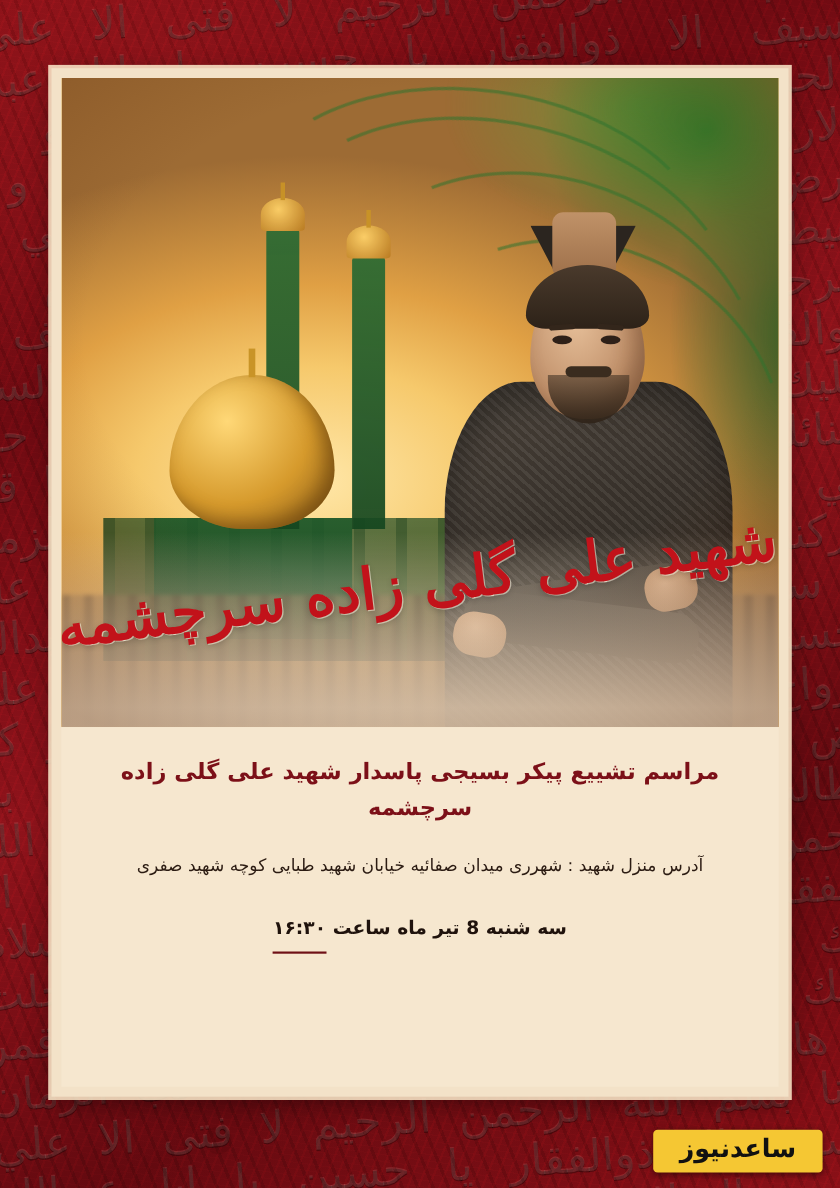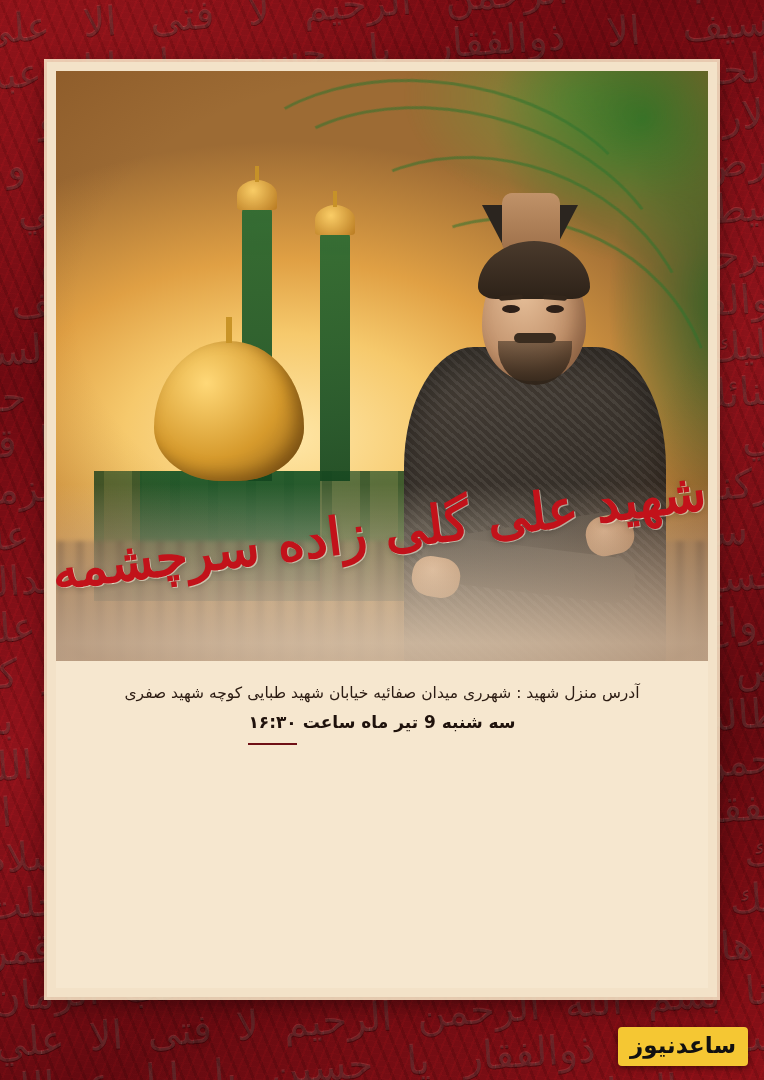--- a/index.html
+++ b/index.html
@@ -301,21 +301,21 @@
     line-height: 2.0;
     color: #2b1b12;
     letter-spacing: 0.2px;
     margin: 0 0 18px;
   }
   .address {
     font-family: "DejaVu Sans", sans-serif;
     font-size: 15.5px;
     line-height: 1.9;
     color: #2b1b12;
-    margin: 0 0 4px;
+    margin: 0 0 32px;
   }
   .datetime {
     font-family: "DejaVu Sans", sans-serif;
     font-weight: bold;
     font-size: 17px;
     color: #1f120c;
     margin: 0;
   }
   .datetime .time {
     border-bottom: 2px solid #6f1016;
@@ -326,21 +326,21 @@
   .watermark {
     position: absolute;
     right: 16px;
     bottom: 14px;
     background: #f5c733;
     color: #111;
     font-family: "DejaVu Sans", sans-serif;
     font-weight: bold;
     font-size: 23px;
     line-height: 1;
-    padding: 7px 12px 9px;
+    padding: 7px 24px 9px;
     border-radius: 4px;
     box-shadow: 0 2px 6px rgba(0,0,0,0.45);
     direction: rtl;
     text-align: right;
   }
 </style>
 </head>
 <body>
 
 <div class="poster">
@@ -389,23 +389,24 @@
             <div class="beard"></div>
           </div>
         </div>
 
         <div class="art-vignette"></div>
 
         <div class="name-calli">شهید علی گلی زاده سرچشمه</div>
       </div>
 
       <div class="text-block">
+        <div class="headline">مراسم تشییع پیکر بسیجی پاسدار شهید علی گلی زاده سرچشمه</div>
         <div class="address">آدرس منزل شهید : شهرری میدان صفائیه خیابان شهید طبایی کوچه شهید صفری</div>
         <div class="datetime">
-          <span>سه شنبه 9 تیر ماه ساعت</span>
+          <span>سه شنبه 8 تیر ماه ساعت</span>
           <span class="time">۱۶:۳۰</span>
         </div>
       </div>
 
     </div>
   </div>
 
   <div class="watermark">ساعدنیوز</div>
 </div>
 

